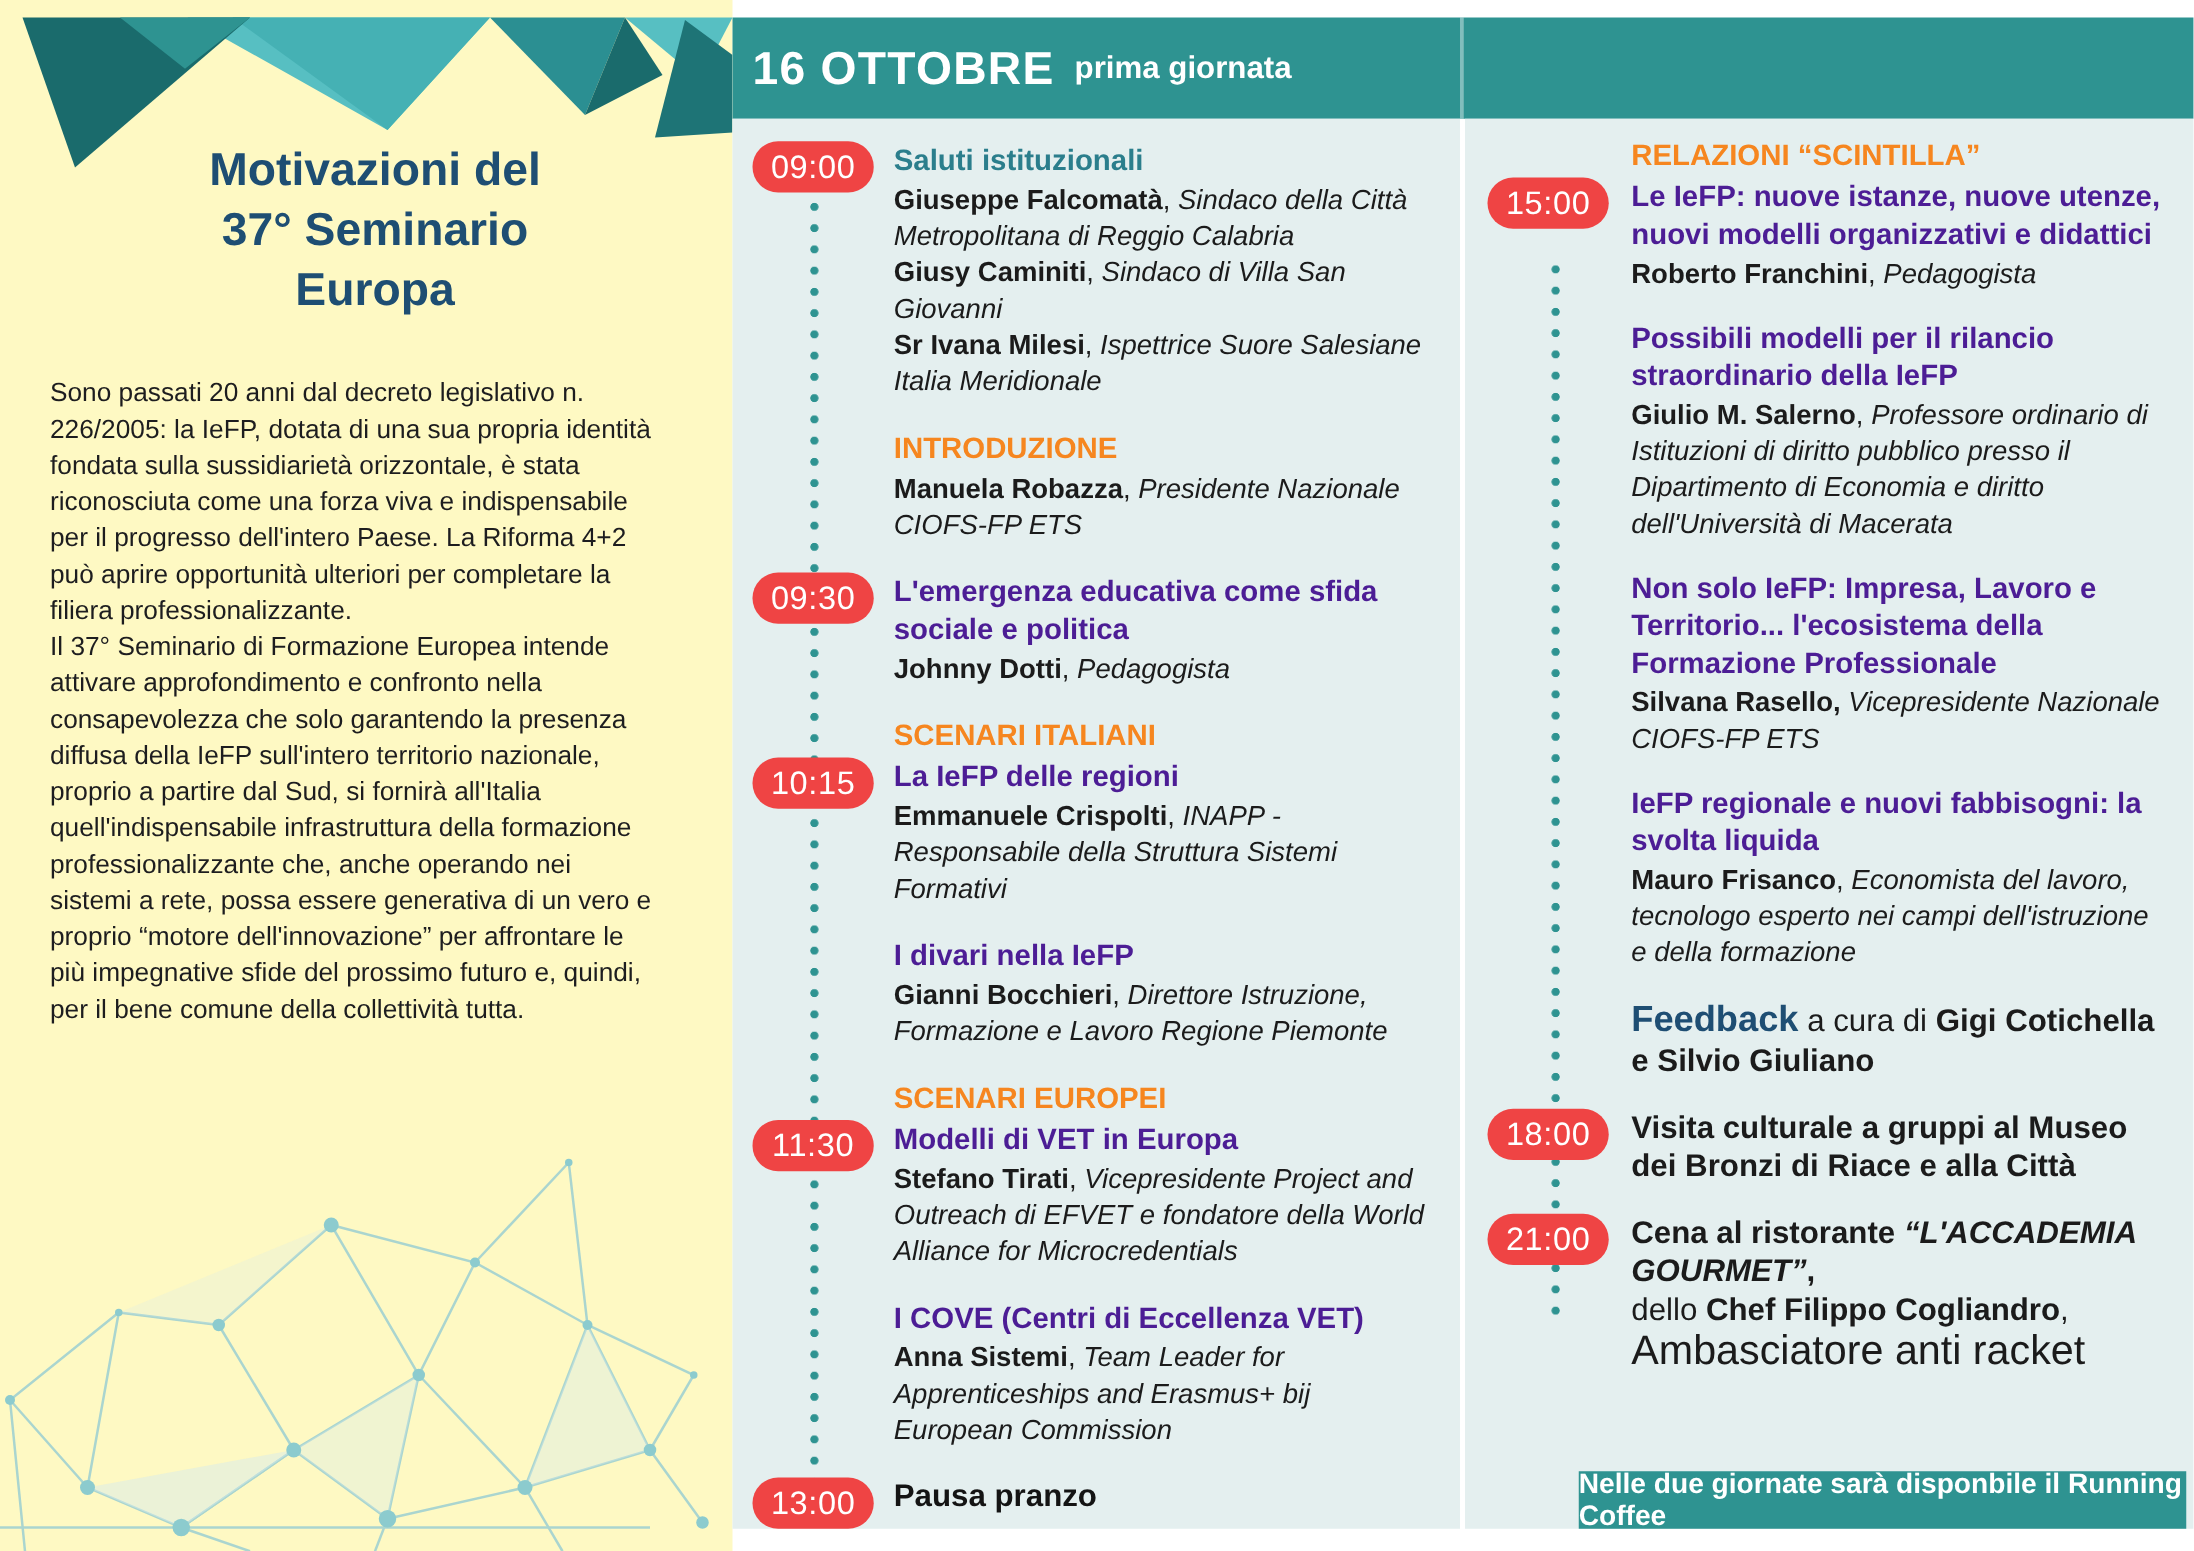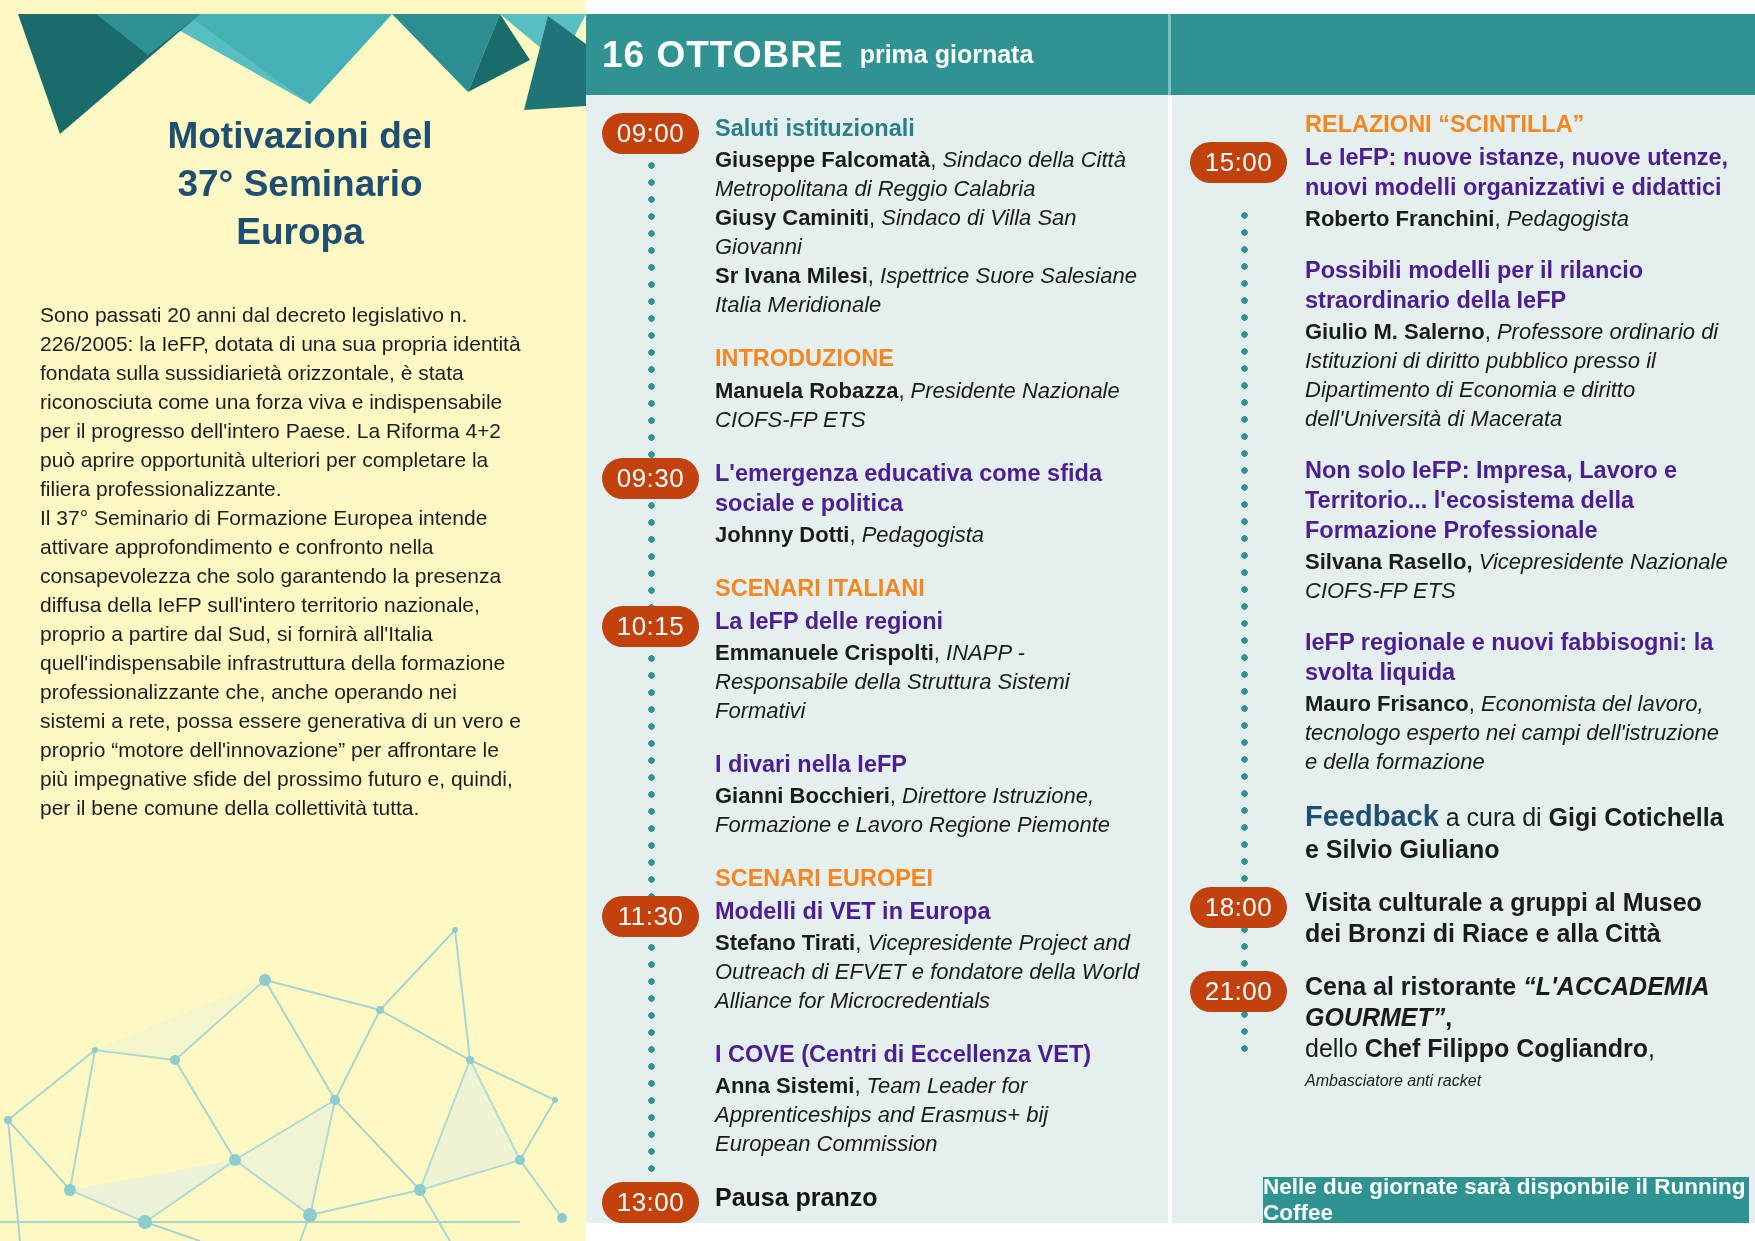--- a/index.html
+++ b/index.html
@@ -33,38 +33,38 @@
         background-image:radial-gradient(circle at 3.5px 8.5px, #2E9391 3px, rgba(46,147,145,0) 3.5px);}
   .rail-mid{left:62px;top:62px;height:1026px;}
   .rail-right{left:69px;top:112px;height:848px;}
 
   .entry{display:flex;position:relative;z-index:1;margin-bottom:24px;}
   .col-right .entry{margin-bottom:22px;}
   .entry.kicker-row{margin-bottom:3px;}
   .tcell{flex:none;display:flex;justify-content:center;align-items:flex-start;}
   .col-mid .tcell{width:129px;}
   .col-right .tcell{width:133px;}
-  .badge{width:97px;height:41px;border-radius:22px;background:#c2410c;color:#fff;
+  .badge{width:97px;height:41px;border-radius:22px;background:#ef4444;color:#fff;
          font-size:26px;display:flex;align-items:center;justify-content:center;letter-spacing:.5px;}
   .ccell{flex:1;min-width:0;}
 
   .kicker{color:#F6861F;font-weight:700;font-size:23.5px;line-height:30px;}
   .title{font-weight:700;font-size:23.5px;line-height:30px;margin-bottom:2px;}
   .t-teal{color:#2B7E8C;}
   .t-navy{color:#4c1d95;}
   .t-black{color:#141414;font-size:25px;line-height:31px;}
   .line{font-size:22px;line-height:29px;color:#1b1b1b;}
 
   .s-b{font-weight:700;}
   .s-i{font-style:italic;}
   .s-r{}
   .s-lb{font-weight:700;font-size:25px;line-height:31px;}
   .s-lbi{font-weight:700;font-style:italic;font-size:25px;line-height:31px;}
   .s-lr{font-size:25px;line-height:31px;}
-  .s-li{font-style:italic;font-size:16px;line-height:31px;}
+  .s-li{font-size:33px;line-height:31px;}
   .s-fb{font-weight:700;font-size:29px;line-height:36px;color:#1E4E73;}
 
   .footer-banner{position:absolute;left:91px;bottom:0;width:486px;height:46px;background:#2E9391;
                  color:#fff;font-weight:700;font-size:22.5px;display:flex;align-items:center;justify-content:center;}
 </style>
 </head>
 <body>
 
 <div class="page">
 

